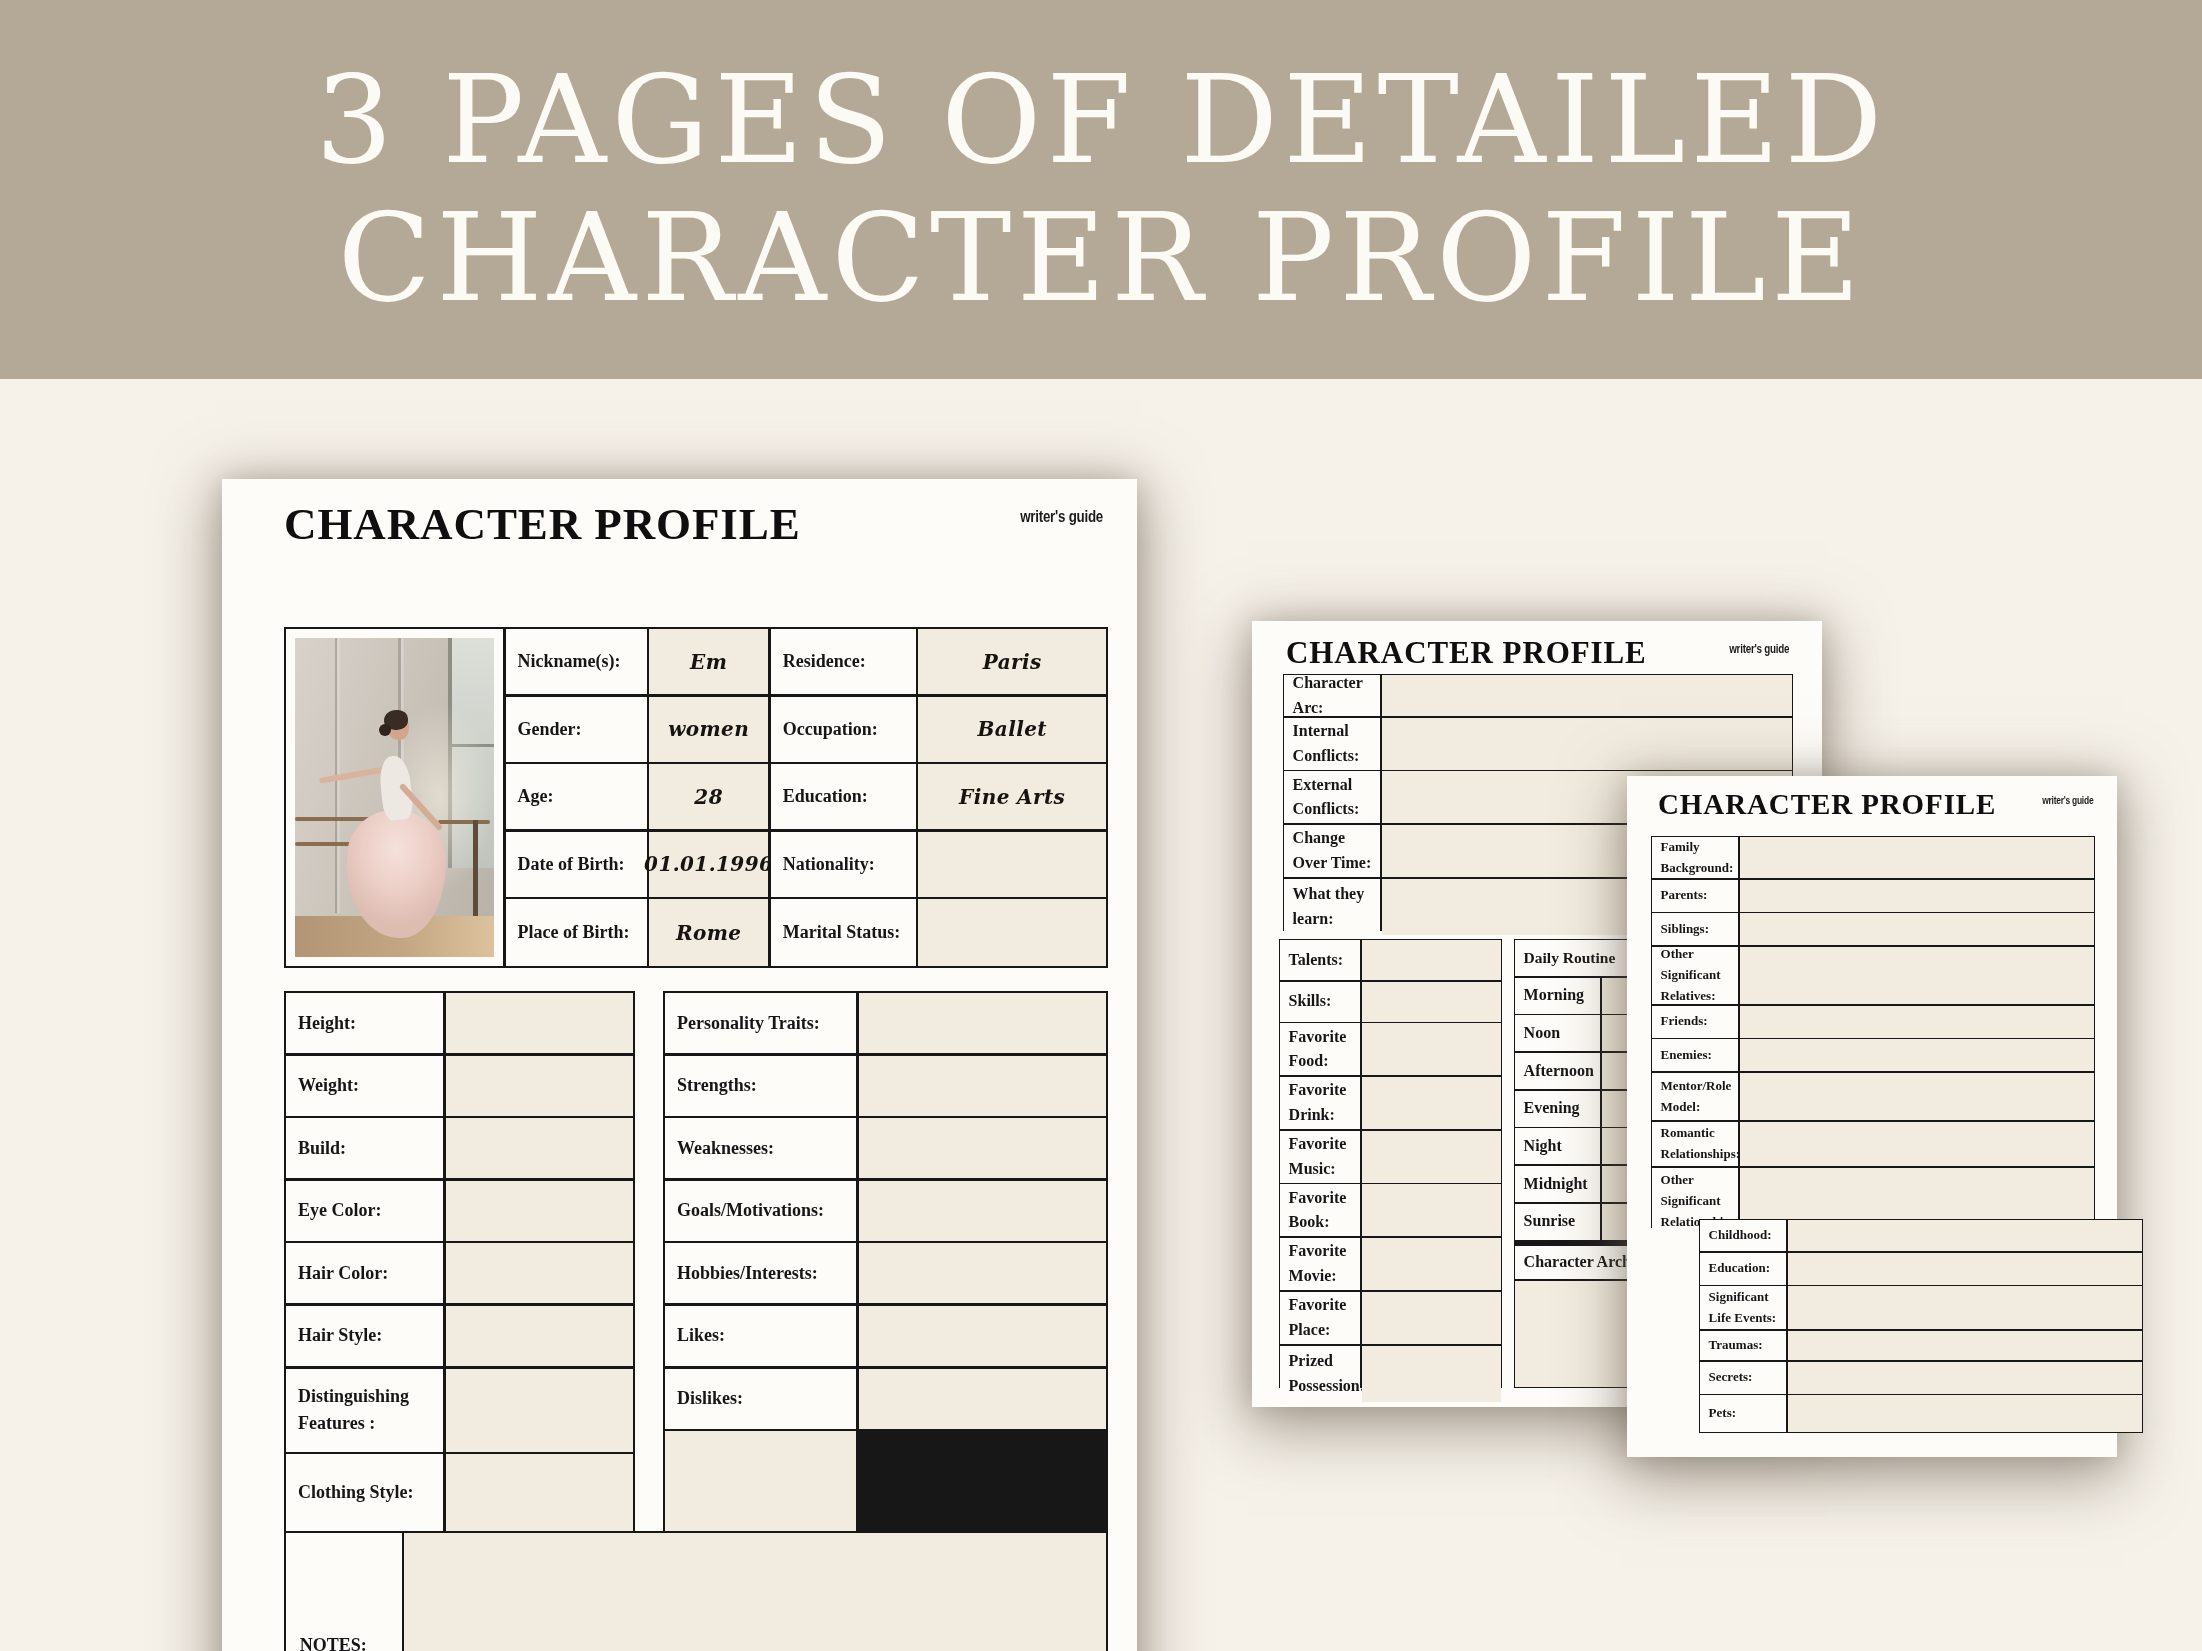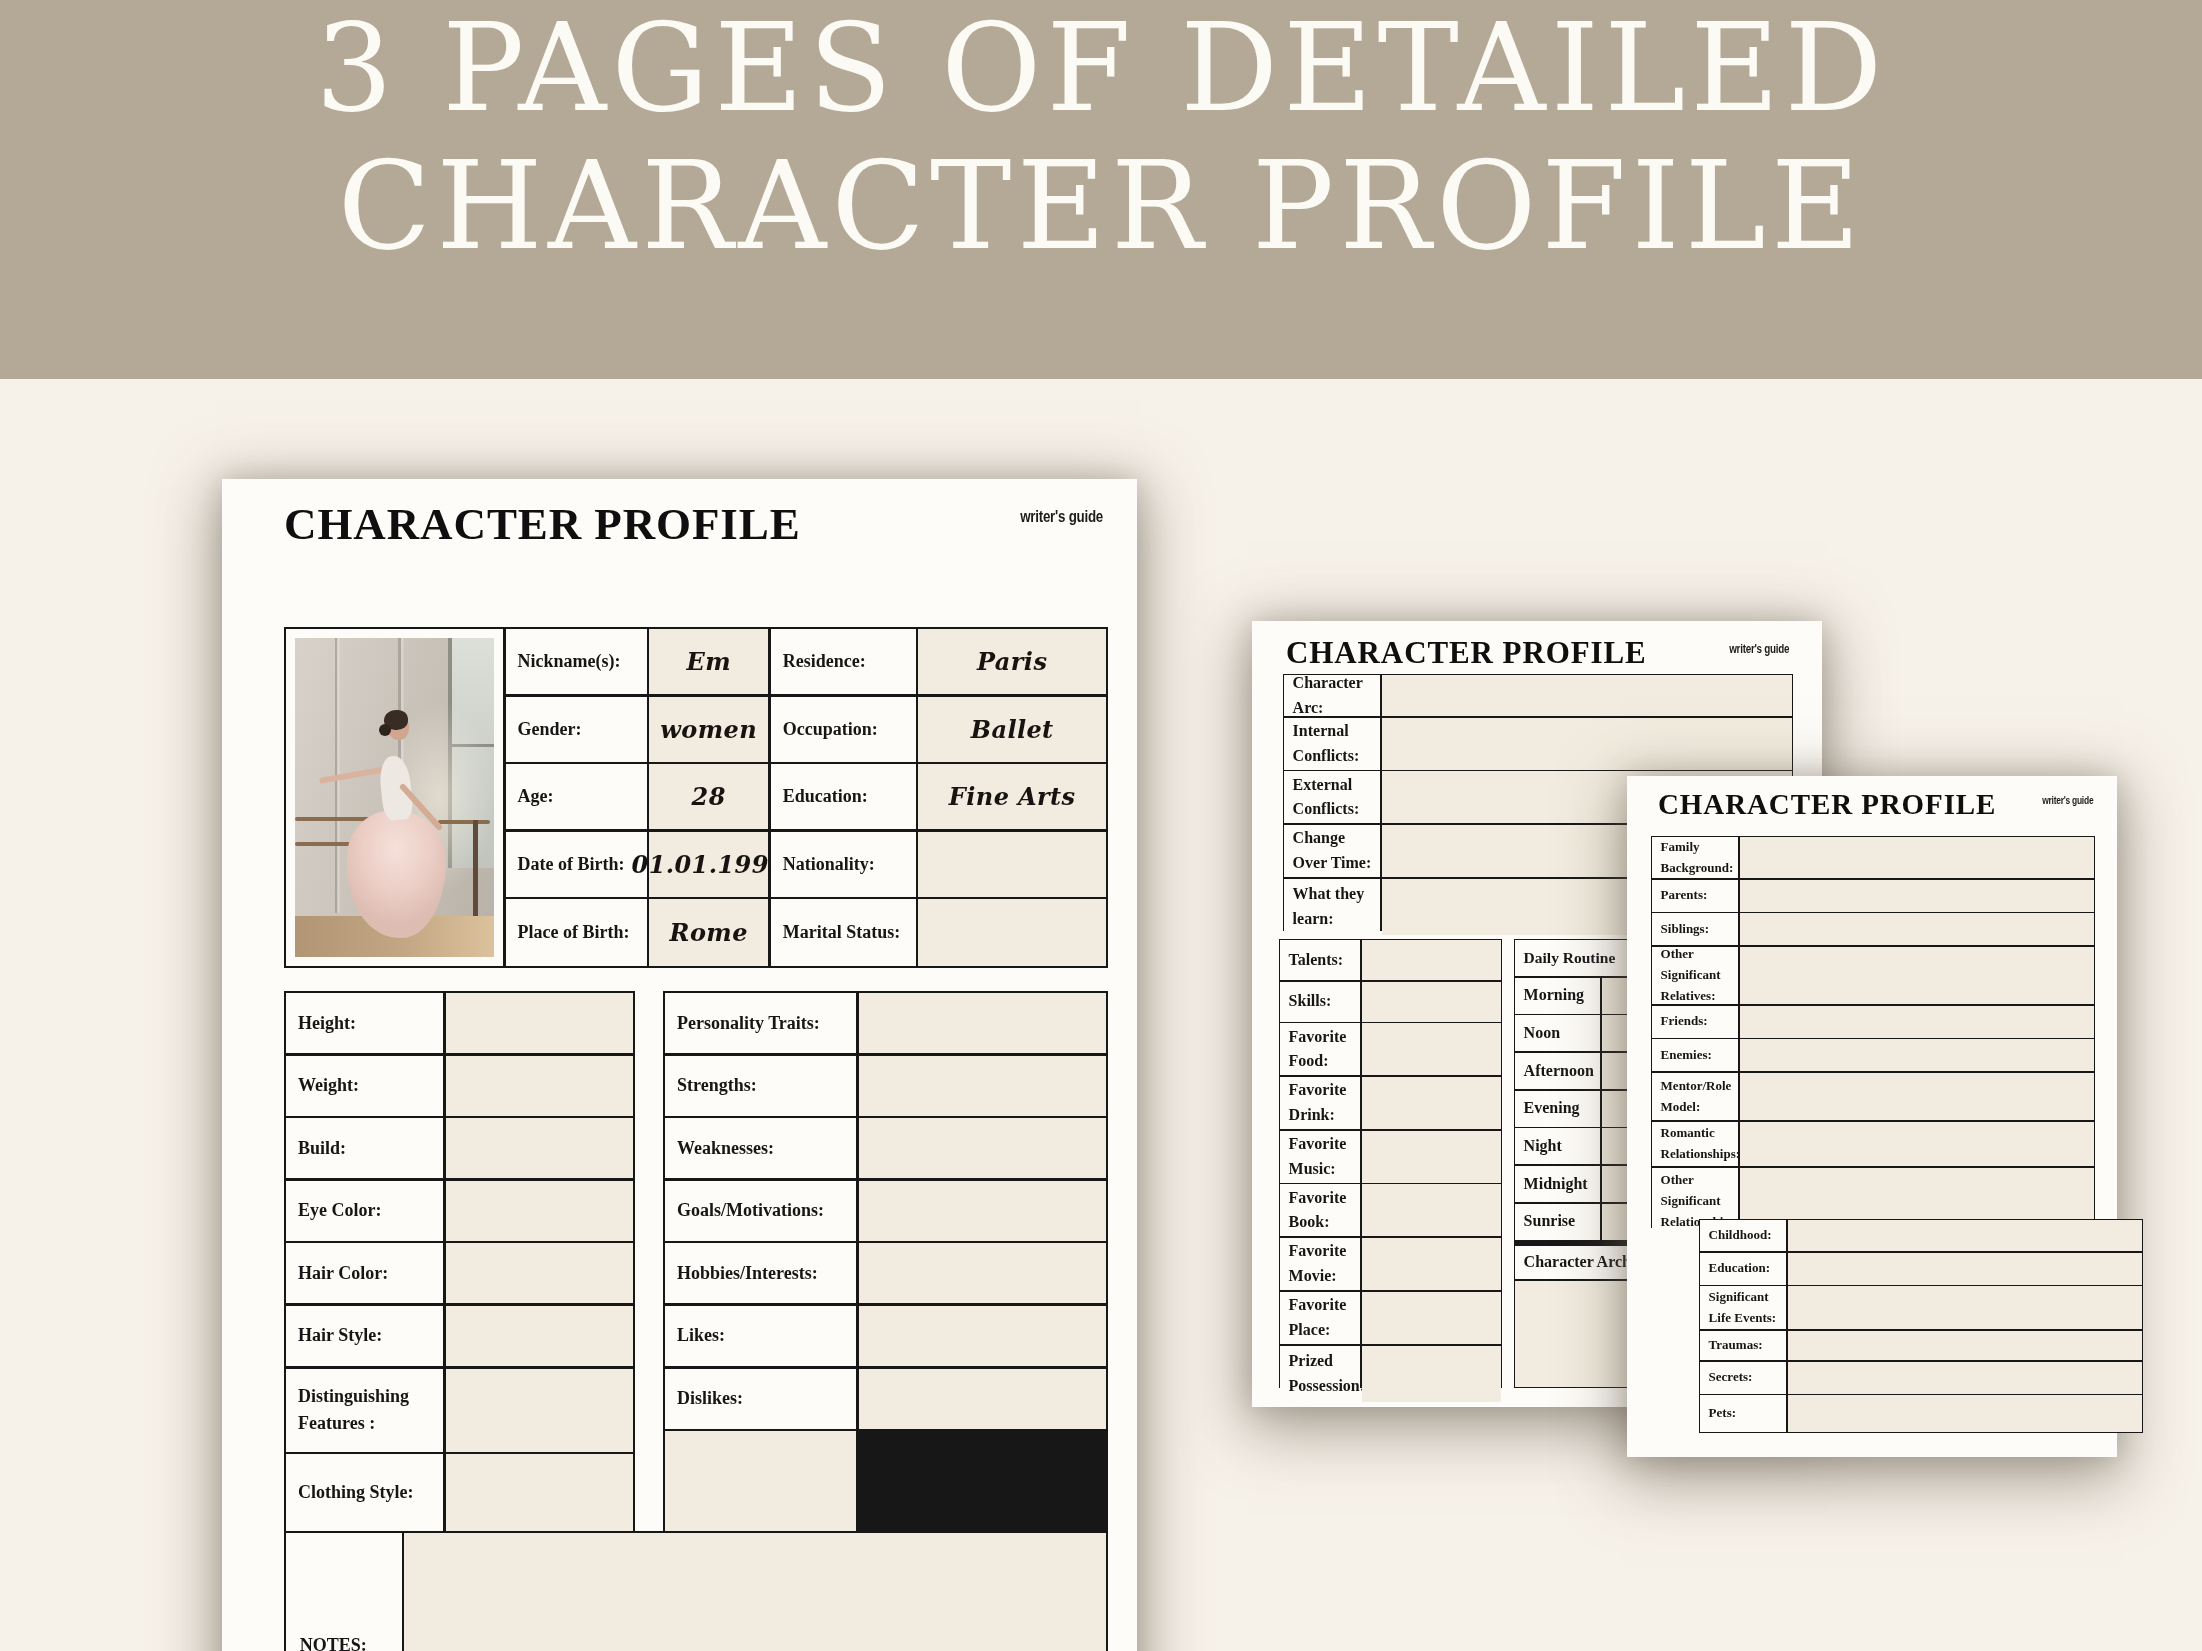--- a/index.html
+++ b/index.html
@@ -6,21 +6,21 @@
   body{
     width:2203px;height:1652px;overflow:hidden;position:relative;
     background:#f6f1e9;
     font-family:"Liberation Serif", serif;
     color:#161616;
   }
   
   .banner{
     position:absolute;left:0;top:0;width:2203px;height:379px;
     background:#b3a996;
-    display:flex;flex-direction:column;align-items:center;
+    display:flex;flex-direction:column;justify-content:center;align-items:center;
   }
   .banner div{
     font-family:"DejaVu Serif", serif;
     font-size:122px;line-height:1.13;letter-spacing:5.2px;
     color:#fcfaf4;white-space:nowrap;
   }
   
   .page{
     position:absolute;background:#fefcf8;
     box-shadow:0 15.5px 60px 5.2px rgba(99,88,72,.55), 0 0 26px rgba(99,88,72,.25);
@@ -39,21 +39,21 @@
     color:#1c1c1c;white-space:nowrap;
   }
   
   .tbl{display:grid;background:#171717;gap:2.6px;border:2.6px solid #171717;}
   .tbl2{display:grid;background:#171717;gap:1.7px;border:1.7px solid #171717;}
   .cell{background:#fefcf8;}
   .lbl{display:flex;align-items:center;padding:5.2px 12px;font-weight:700;line-height:1.5;}
   .val{background:#f1ecdf;display:flex;align-items:center;justify-content:center;}
   .hand{
     font-family:"DejaVu Serif", serif;font-style:italic;font-weight:700;
-    font-size:24px;color:#171310;letter-spacing:0.4px;
+    font-size:20px;color:#171310;letter-spacing:0.4px;
   }
   .p1 .lbl{font-size:18px;}
   .p2t .lbl{font-size:16px;padding:3.4px 8.6px;line-height:1.55;}
   .p3t .lbl{font-size:13px;padding:2.6px 8.6px;line-height:1.6;}
   
   .namebox{
     border:2.6px solid #171717;display:flex;align-items:center;
     background:#fefcf8;padding:0 15.5px;
   }
   .namebox .nlabel{font-weight:700;font-size:19px;}

